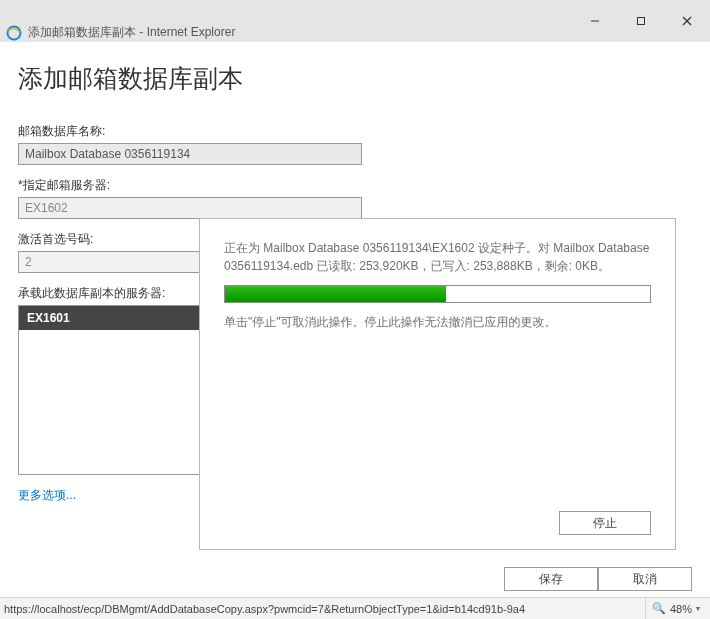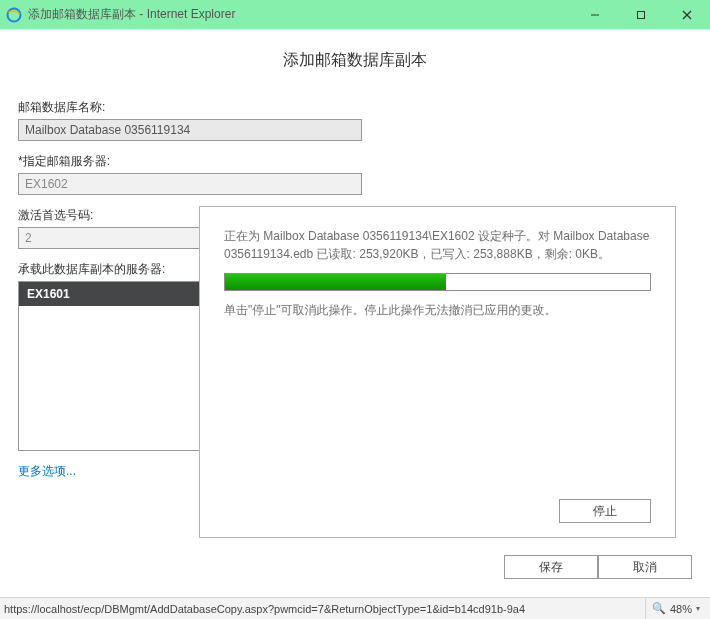--- a/index.html
+++ b/index.html
@@ -9,25 +9,25 @@
       color: #333;
       background: #fff;
       width: 710px;
       height: 619px;
       position: relative;
       overflow: hidden;
     }
 
     
     .title-bar {
-      height: 30px;
-      display: flex;
-      align-items: center;
+      height: 42px;
+      display: flex;
+      align-items: flex-end;
       padding: 0 0 0 6px;
-      background: #86efac;
+      background: #e5e5e5;
       border-bottom: 1px solid #eaeaea;
     }
     .title-bar .ie-icon {
       width: 16px; height: 16px;
       margin-right: 6px;
       flex-shrink: 0;
     }
     .title-bar .title-text {
       color: #555;
       font-size: 12px;
@@ -47,25 +47,24 @@
       cursor: default;
     }
 
     
     .content {
       padding: 20px 18px 14px 18px;
       position: relative;
       height: calc(100% - 30px - 22px);
     }
     .page-title {
-      font-size: 16px;
+      font-size: 25px;
       font-weight: 300;
       color: #333;
       margin-bottom: 28px;
-      text-align: center;
     }
 
     .field-group { margin-bottom: 12px; }
     .field-label {
       font-size: 12px;
       color: #333;
       margin-bottom: 3px;
     }
     .text-input {
       width: 344px;

